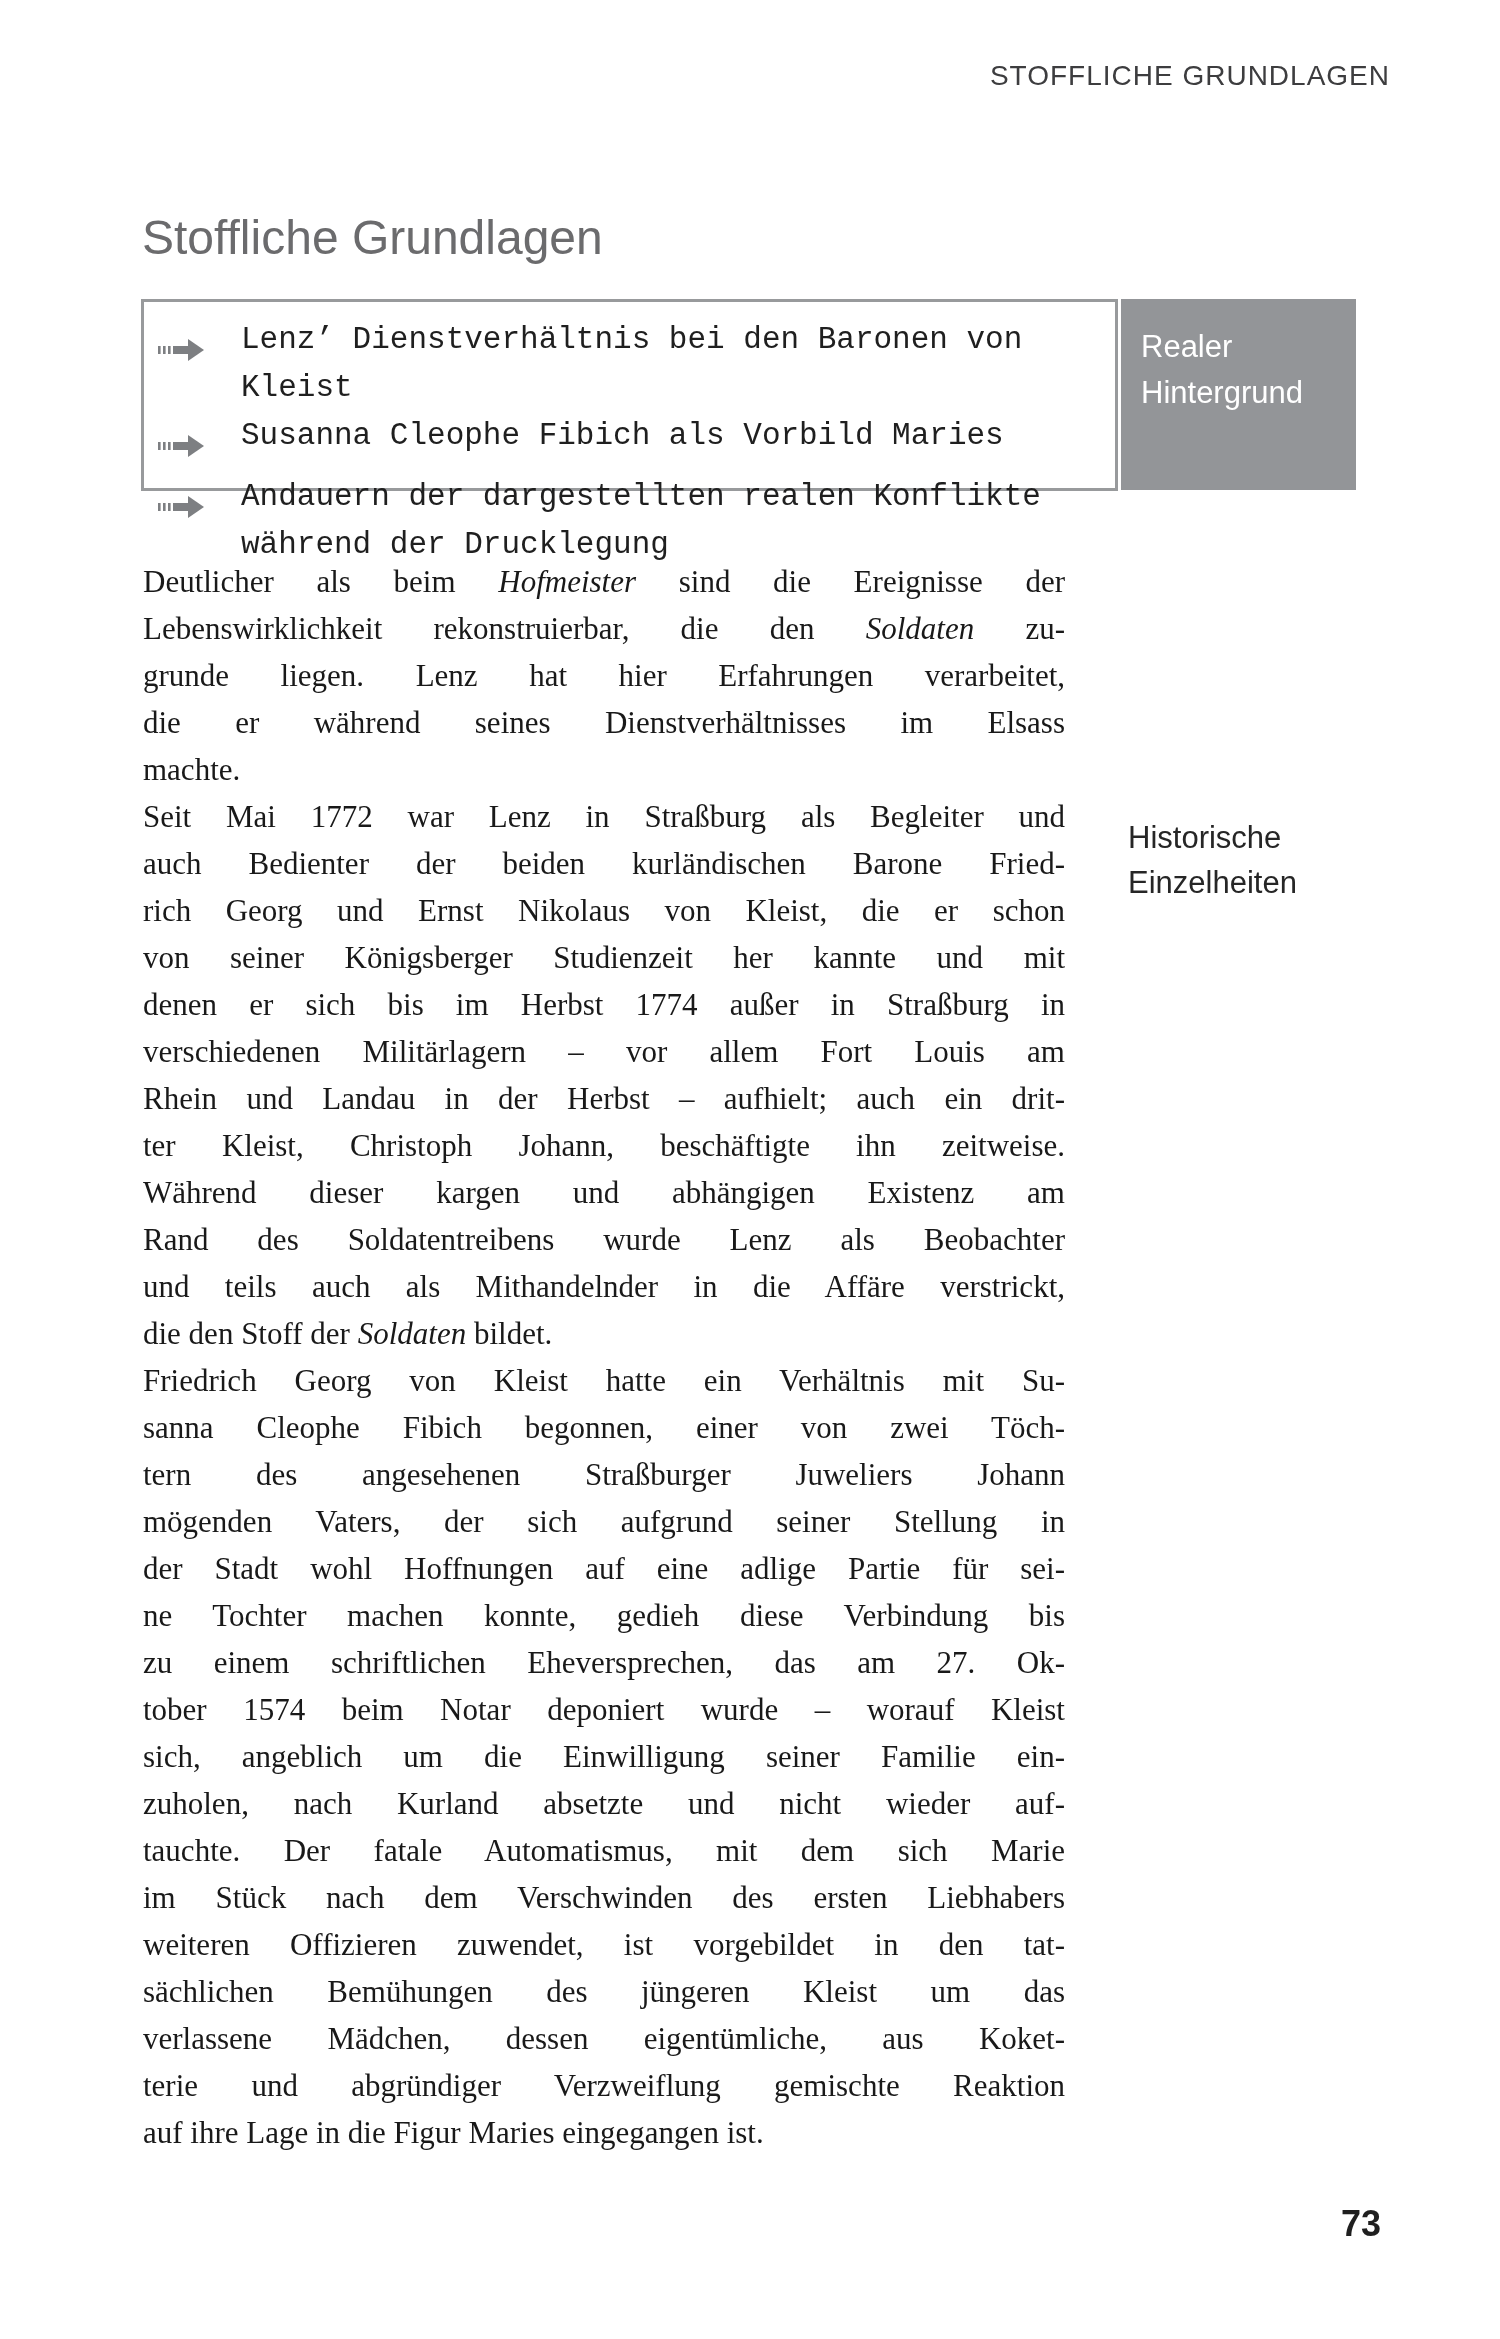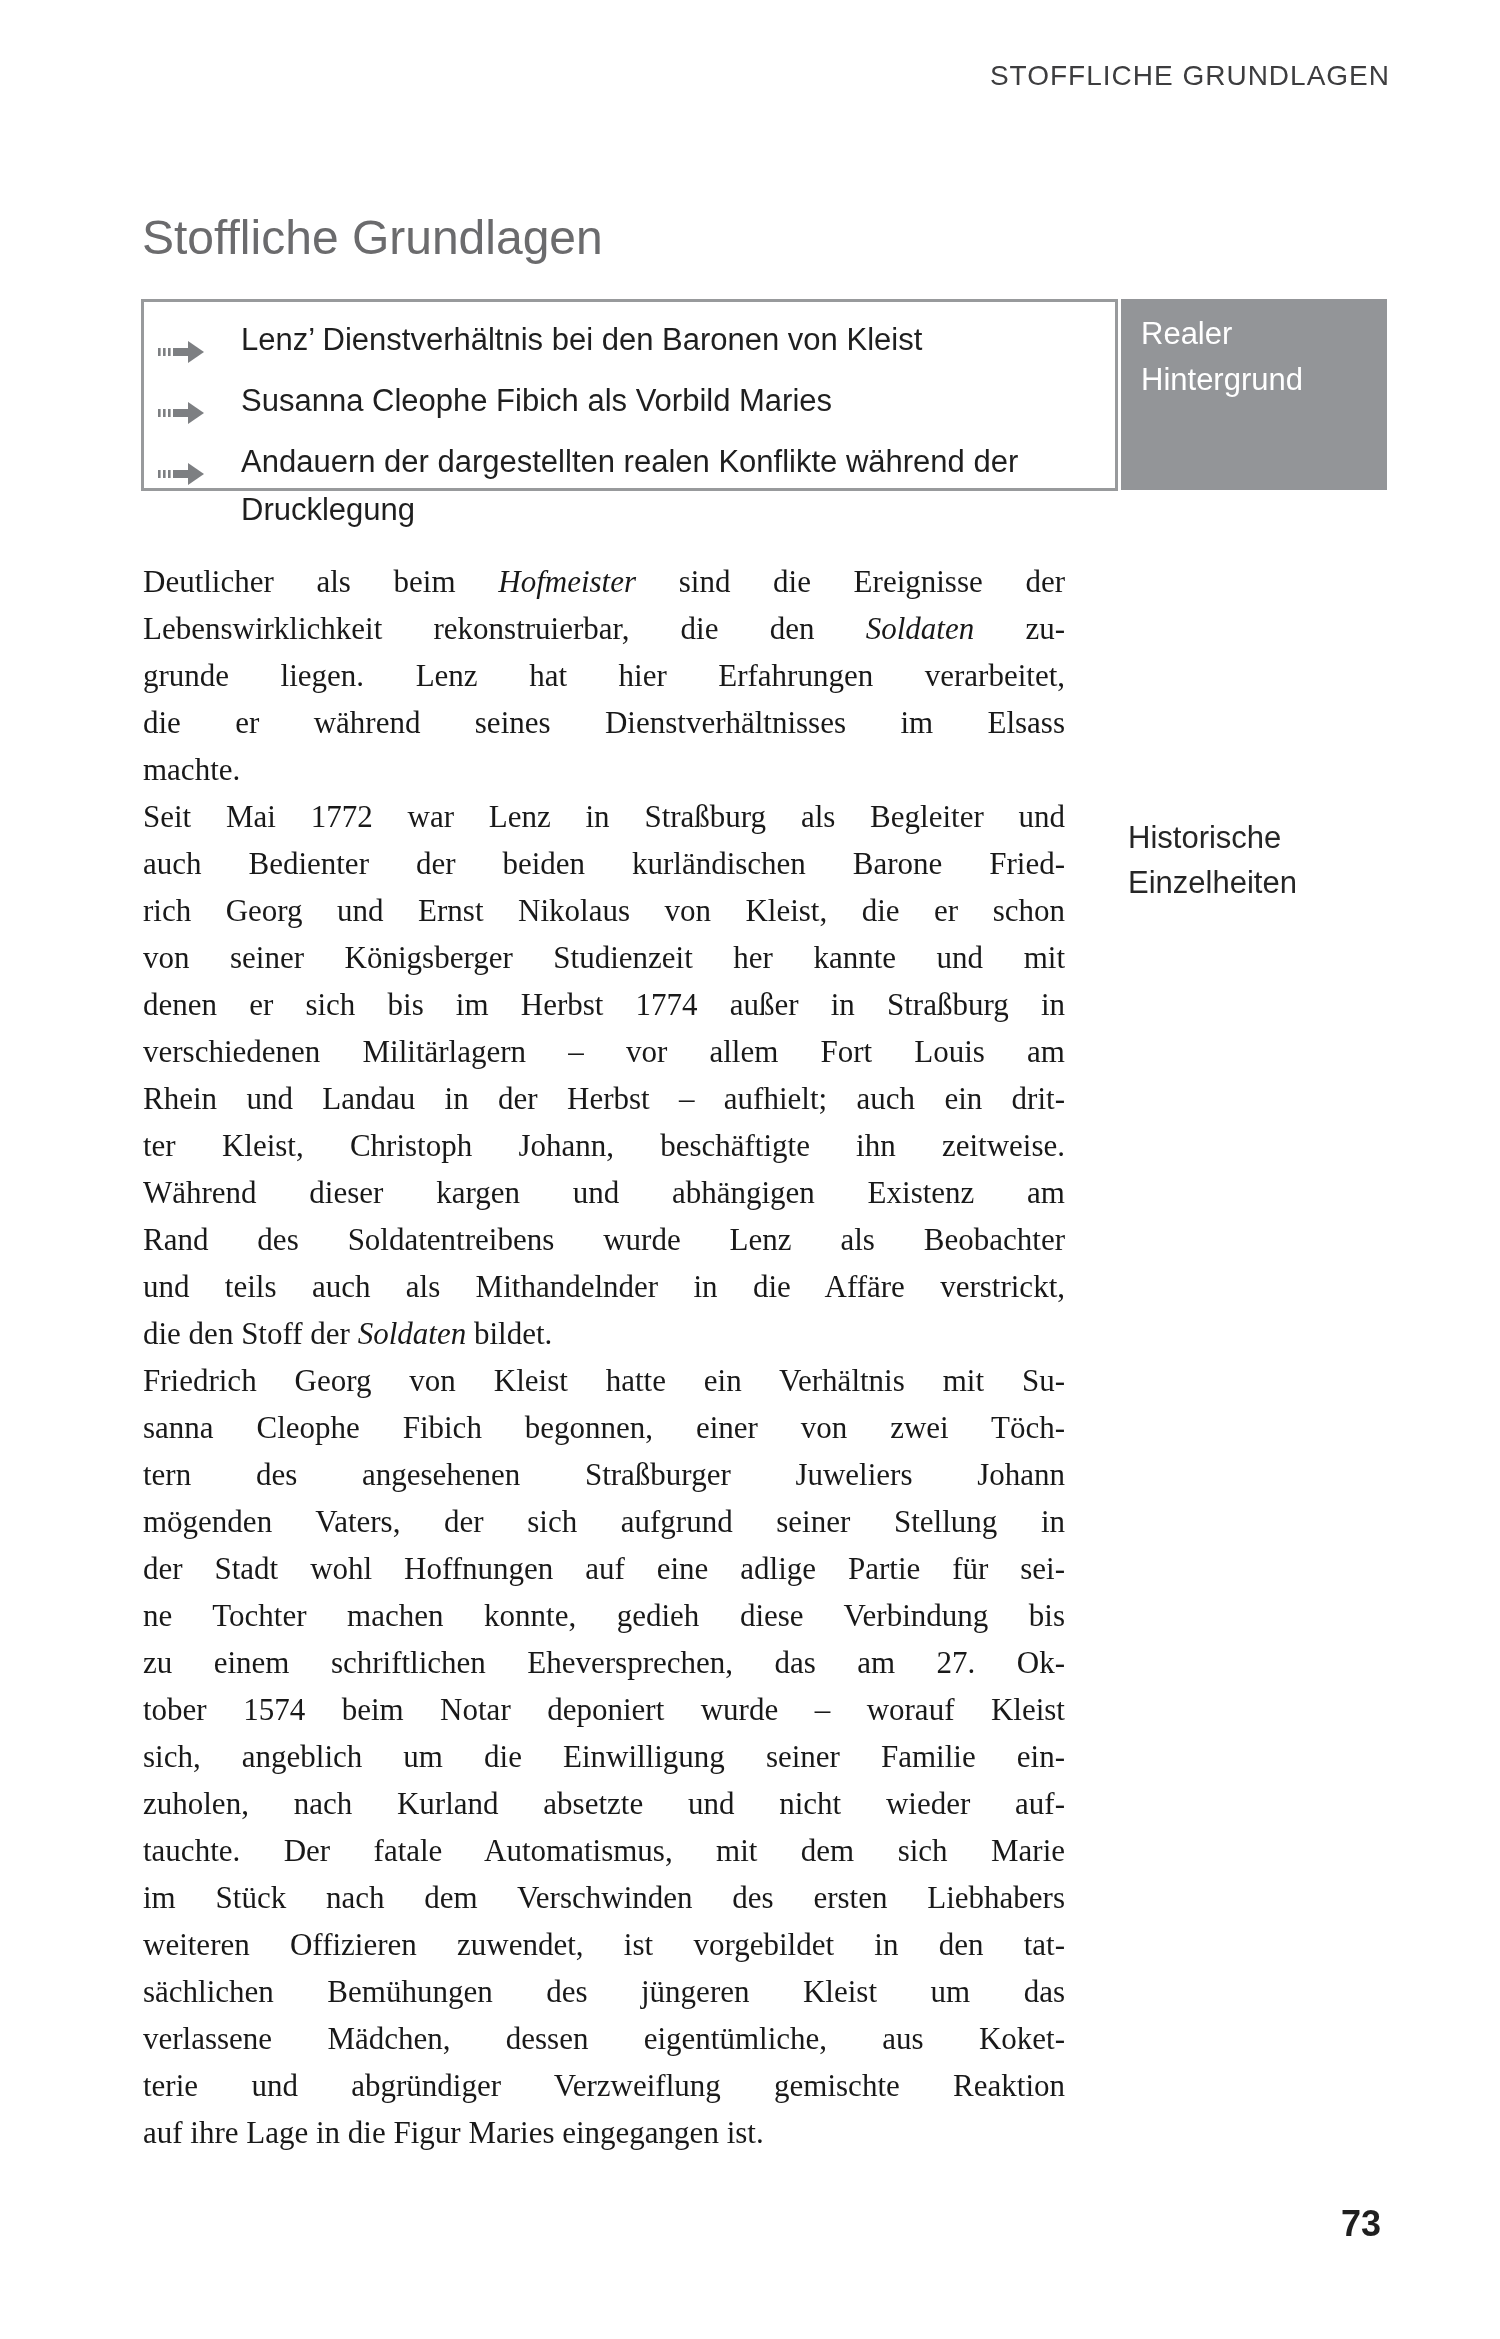--- a/index.html
+++ b/index.html
@@ -40,44 +40,45 @@
     width: 977px;
     height: 192px;
     border: 3px solid #989a9c;
     box-sizing: border-box;
     background: #ffffff;
   }
   .summary-list {
     list-style: none;
     margin: 14px 16px 0 0;
     padding: 0 36px 0 14px;
+    font-family: Liberation Mono, monospace;
   }
   .summary-item {
     display: flex;
     align-items: flex-start;
     font-size: 31px;
     line-height: 48px;
     color: #1f1f1f;
   }
   .summary-item .arrow-wrap {
     flex: 0 0 83px;
     padding-top: 13px;
   }
   .summary-item .item-text { flex: 1; }
 
   
   .margin-box {
     position: absolute;
     left: 1121px;
     top: 299px;
-    width: 266px;
+    width: 235px;
     height: 191px;
     background: #939598;
     box-sizing: border-box;
-    padding: 12px 16px 0 20px;
+    padding: 25px 16px 0 20px;
     font-size: 31px;
     line-height: 46px;
     color: #ffffff;
   }
 
   
   .margin-note {
     position: absolute;
     left: 1128px;
     top: 815px;

